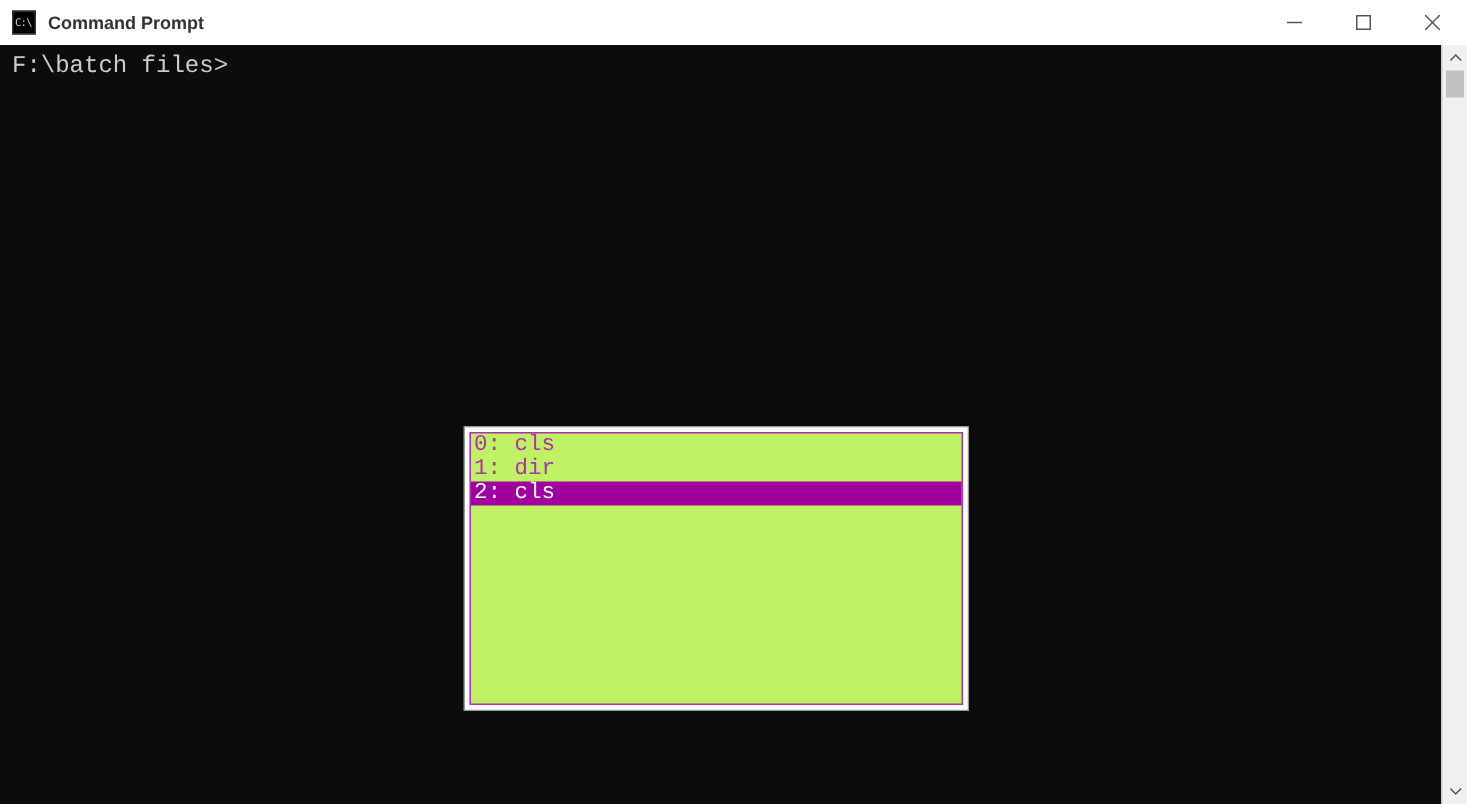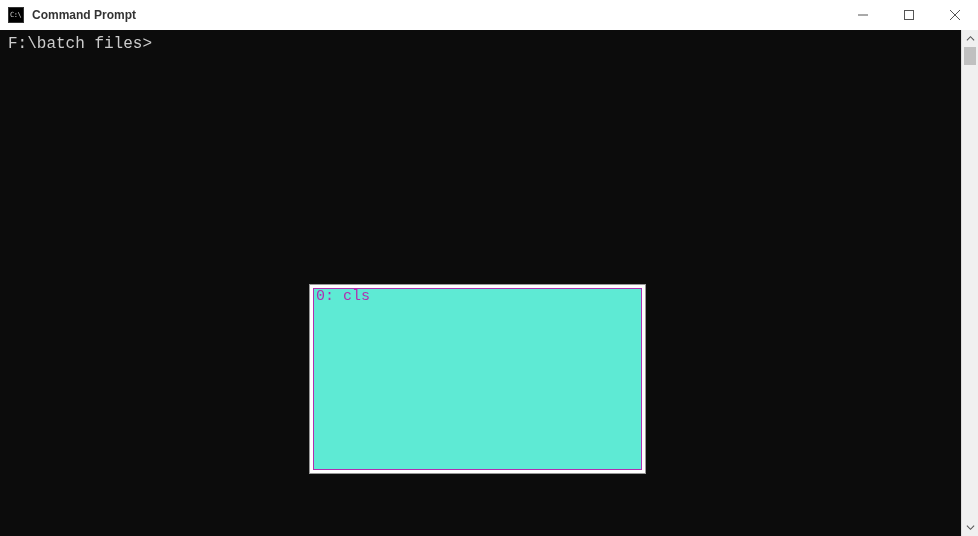--- a/index.html
+++ b/index.html
@@ -133,21 +133,21 @@
       box-shadow: 0 0 0 1px #999;
       font-family: Consolas, 'Courier New', monospace;
       font-size: 15px;
       line-height: 16px;
     }
     .history-inner {
       border: 1px solid #b030b0;
       width: 100%;
       height: 100%;
       padding: 0;
-      background: #5eead4;
+      background: #bef264;
     }
     .history-item {
       padding: 0 2px;
       color: #b030b0;
       white-space: pre;
       height: 16px;
     }
     .history-item.selected {
       background: #a000a0;
       color: #ffffff;
@@ -181,20 +181,22 @@
   </div>
 </div>
 
 <div class="terminal-area">
   <div class="terminal">
     <span class="prompt-line">F:\batch files&gt;</span><span class="cursor"></span>
 
     <div class="history-popup">
       <div class="history-inner" id="history-list">
           <div class="history-item">0: cls</div>
+          <div class="history-item">1: dir</div>
+          <div class="history-item selected">2: cls</div>
         </div>
     </div>
   </div>
 
   <div class="scrollbar">
     <div class="scroll-arrow">
       <svg viewBox="0 0 10 10" width="9" height="9">
           <path d="M1 7 L5 3 L9 7" fill="none" stroke="#555" stroke-width="1.2"></path>
         </svg>
     </div>

